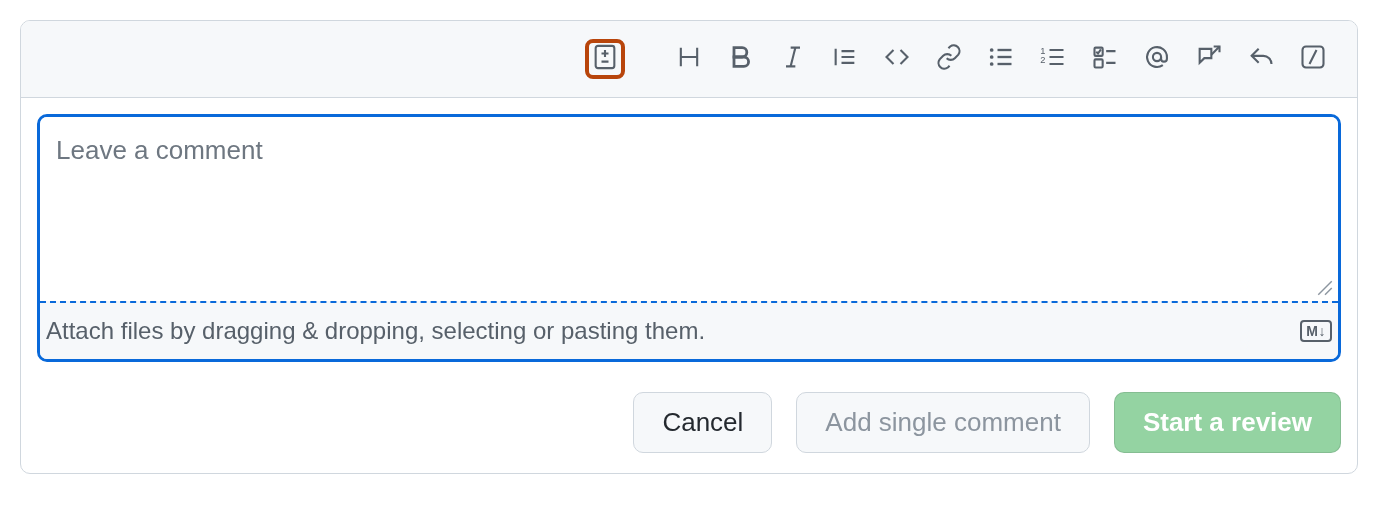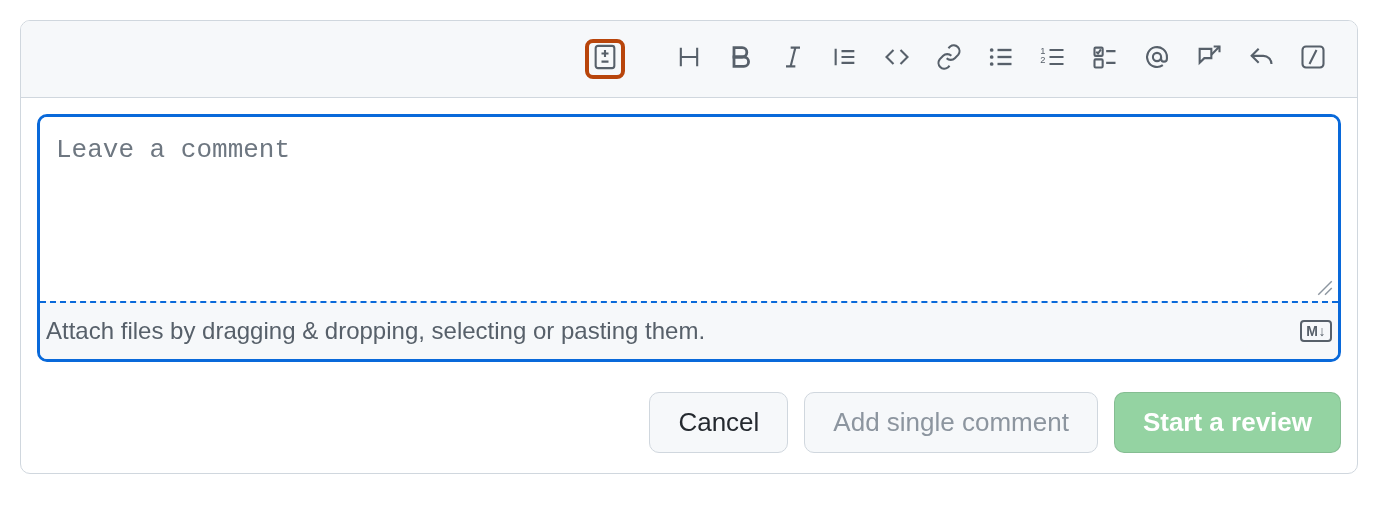--- a/index.html
+++ b/index.html
@@ -81,21 +81,21 @@
     overflow: hidden;
   }
   .textarea {
     width: 100%;
     min-height: 180px;
     border: none;
     outline: none;
     resize: none;
     padding: 18px 16px;
     font-size: 26px;
-    font-family: Liberation Mono, monospace;
+    font-family: Liberation Sans, sans-serif;
     color: #24292f;
     background: #ffffff;
     position: relative;
   }
   .textarea::placeholder { color: #6e7781; }
   .ta-wrap { position: relative; }
   .resize-handle {
     position: absolute;
     right: 4px;
     bottom: 4px;
@@ -129,20 +129,21 @@
     justify-content: flex-end;
     gap: 16px;
     padding: 10px 16px 20px 16px;
   }
   .btn {
     font-size: 26px;
     padding: 14px 28px;
     border-radius: 10px;
     cursor: pointer;
     font-weight: 500;
+    margin-left: 8px;
   }
   .btn-default {
     background: #f6f8fa;
     color: #24292f;
     border: 1px solid #d0d7de;
   }
   .btn-muted {
     background: #f6f8fa;
     color: #8c959f;
     border: 1px solid #d0d7de;

